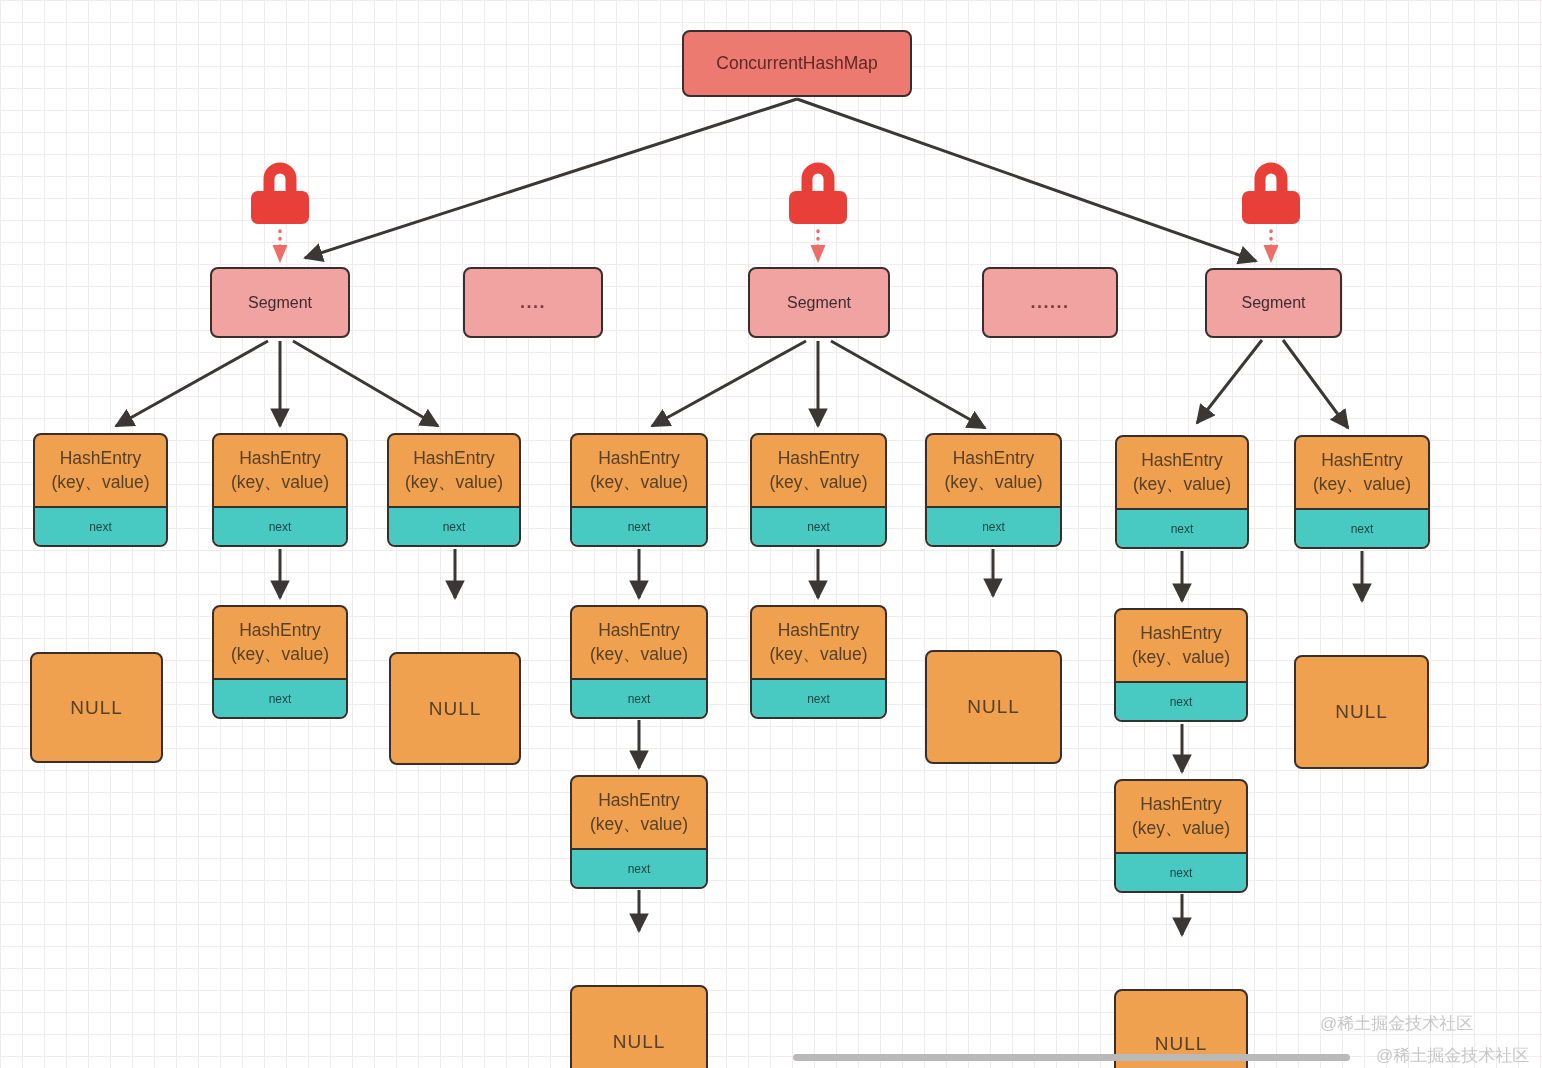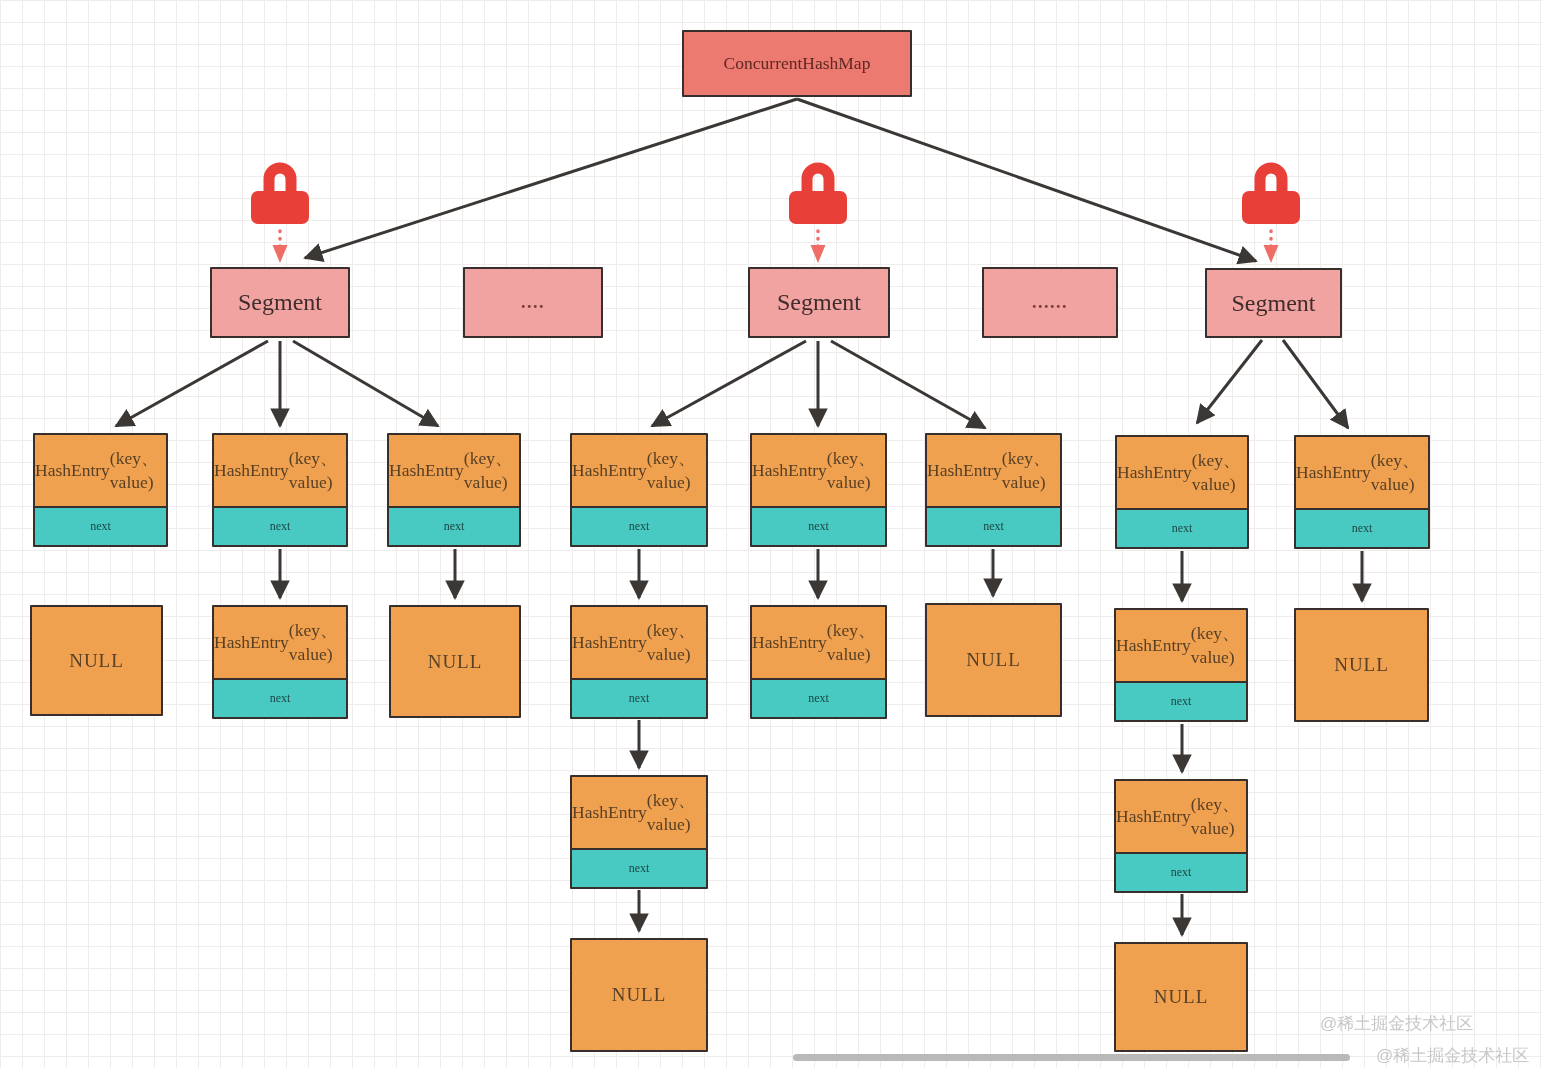--- a/index.html
+++ b/index.html
@@ -14,36 +14,36 @@
   }
   #canvas{
     position:absolute;inset:0;
     background-image:linear-gradient(var(--grid) 1px,transparent 1px),
                      linear-gradient(90deg,var(--grid) 1px,transparent 1px);
     background-size:22px 22px;
   }
   #arrows{position:absolute;left:0;top:0;pointer-events:none;}
   .node{
     position:absolute;box-sizing:border-box;border:2.5px solid var(--border);
-    border-radius:1px;display:flex;align-items:center;justify-content:center;font-family:Liberation Serif, serif;
+    border-radius:8px;display:flex;align-items:center;justify-content:center;text-align:center;
   }
   .root-node{background:var(--root-fill);color:#5f2823;font-size:17.5px;}
-  .segment-node{background:var(--seg-fill);color:#3f2c2c;font-size:24px;}
+  .segment-node{background:var(--seg-fill);color:#3f2c2c;font-size:16px;}
   .ellipsis-node{background:var(--seg-fill);color:#7a3b36;font-size:18px;font-weight:bold;letter-spacing:1.5px;}
   .entry-node{background:var(--entry-fill);flex-direction:column;overflow:hidden;padding:0;align-items:stretch;justify-content:flex-start;}
   .entry-top{
     height:71px;flex:none;border-bottom:2.5px solid var(--border);
-    display:flex;flex-direction:row;align-items:center;justify-content:center;
+    display:flex;flex-direction:column;align-items:center;justify-content:center;
     color:#584026;font-size:17.5px;line-height:1.32;
   }
   .entry-next{
     flex:1;background:var(--next-fill);display:flex;align-items:center;justify-content:center;
     color:#1d4844;font-size:12px;
   }
-  .null-node{background:var(--entry-fill);color:#584026;font-size:19px;letter-spacing:1px;}
+  .null-node{background:var(--entry-fill);color:#584026;font-size:19px;letter-spacing:1px;margin-top:47px;}
   .watermark{position:absolute;color:var(--wm);font-size:17px;white-space:nowrap;border-radius:6px;}
   #bottom-bar{position:absolute;left:793px;top:1054px;width:557px;height:7px;border-radius:4px;background:#b9b9b9;}
 </style>
 </head>
 <body>
 
 <div id="canvas">
   <svg id="arrows" width="1542" height="1068">
     <defs>
       <marker id="ah" viewBox="0 0 10 10" refX="9" refY="5" markerWidth="6.5" markerHeight="6.5" orient="auto-start-reverse">

